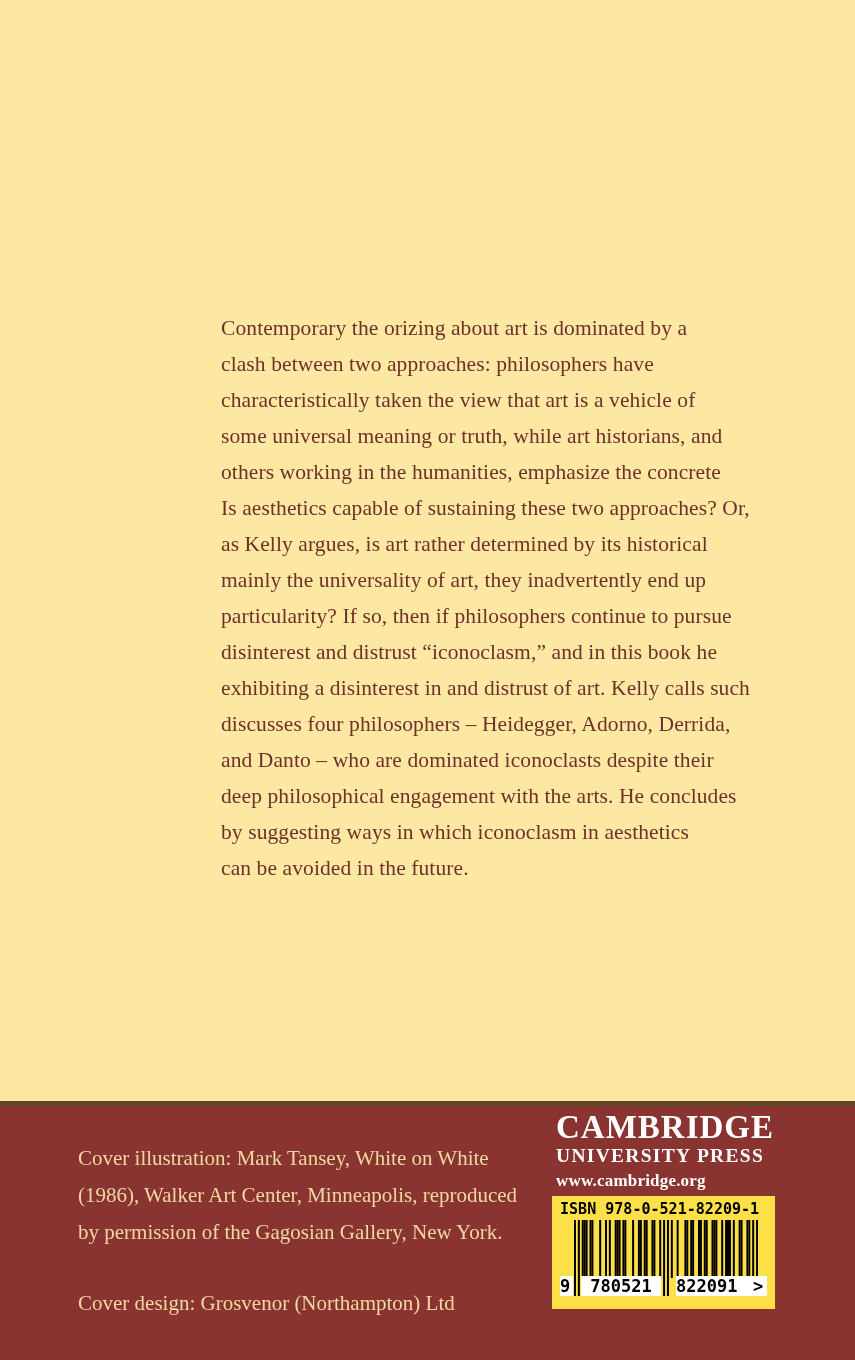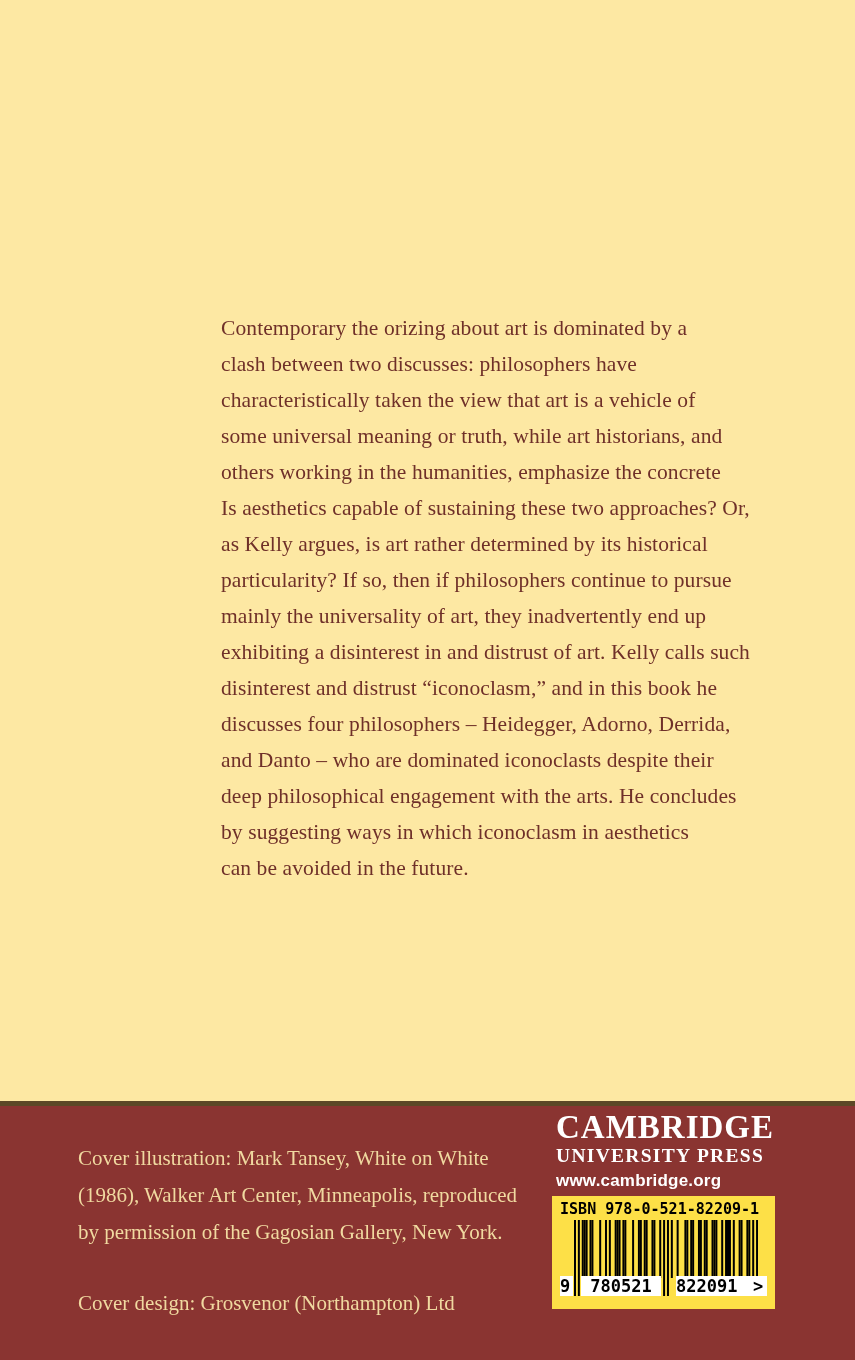--- a/index.html
+++ b/index.html
@@ -15,21 +15,21 @@
 
   .credit{position:absolute;color:var(--cream-text,#f0d9a0);font-family:"Liberation Serif",serif;
           font-size:21px;}
   .credit-illustration{left:78px;top:34px;line-height:37px;}
   .credit-line{white-space:nowrap;}
   .credit-design{left:78px;top:185px;white-space:nowrap;}
 
   .logo{position:absolute;left:556px;top:3px;color:#ffffff;}
   .logo-name{font-weight:700;font-size:33px;letter-spacing:1px;line-height:36px;white-space:nowrap;}
   .logo-sub{font-weight:700;font-size:19.5px;letter-spacing:1.3px;line-height:22px;white-space:nowrap;}
-  .logo-web{font-family:Liberation Sans, sans-serif;font-weight:700;font-size:17px;
+  .logo-web{font-family:Liberation Serif, serif;font-weight:700;font-size:17px;
             letter-spacing:0.2px;margin-top:4px;white-space:nowrap;}
 
   .barcode-box{position:absolute;left:552px;top:90px;width:223px;height:113px;background:#fde047;
                box-sizing:border-box;padding:4px 8px;}
   .isbn{font-family:"DejaVu Sans Mono",monospace;font-weight:700;font-size:15.5px;color:#000;
         white-space:nowrap;transform:scaleX(0.97);transform-origin:left center;}
   .bars{position:relative;margin-top:2px;height:80px;}
   .bars svg{position:absolute;left:14px;top:0;}
   .bars svg rect{fill:#000;}
   .digit{position:absolute;top:56px;height:20px;background:#ffffff;color:#000;
@@ -39,30 +39,30 @@
   .digit-right{left:116px;width:83px;text-align:left;}
   .digit-arrow{left:193px;width:14px;}
 </style>
 </head>
 <body>
 
 <div class="cover">
 
   <div class="blurb">
       <div class="blurb-line">Contemporary the orizing about art is dominated by a</div>
-      <div class="blurb-line">clash between two discusses: philosophers have</div>
+      <div class="blurb-line">clash between two approaches: philosophers have</div>
       <div class="blurb-line">characteristically taken the view that art is a vehicle of</div>
       <div class="blurb-line">some universal meaning or truth, while art historians, and</div>
       <div class="blurb-line">others working in the humanities, emphasize the concrete</div>
       <div class="blurb-line">Is aesthetics capable of sustaining these two approaches? Or,</div>
       <div class="blurb-line">as Kelly argues, is art rather determined by its historical</div>
+      <div class="blurb-line">mainly the universality of art, they inadvertently end up</div>
       <div class="blurb-line">particularity? If so, then if philosophers continue to pursue</div>
-      <div class="blurb-line">mainly the universality of art, they inadvertently end up</div>
+      <div class="blurb-line">disinterest and distrust “iconoclasm,” and in this book he</div>
       <div class="blurb-line">exhibiting a disinterest in and distrust of art. Kelly calls such</div>
-      <div class="blurb-line">disinterest and distrust “iconoclasm,” and in this book he</div>
       <div class="blurb-line">discusses four philosophers – Heidegger, Adorno, Derrida,</div>
       <div class="blurb-line">and Danto – who are dominated iconoclasts despite their</div>
       <div class="blurb-line">deep philosophical engagement with the arts. He concludes</div>
       <div class="blurb-line">by suggesting ways in which iconoclasm in aesthetics</div>
       <div class="blurb-line">can be avoided in the future.</div>
     </div>
 
   <div class="divider"></div>
 
   <div class="band">

